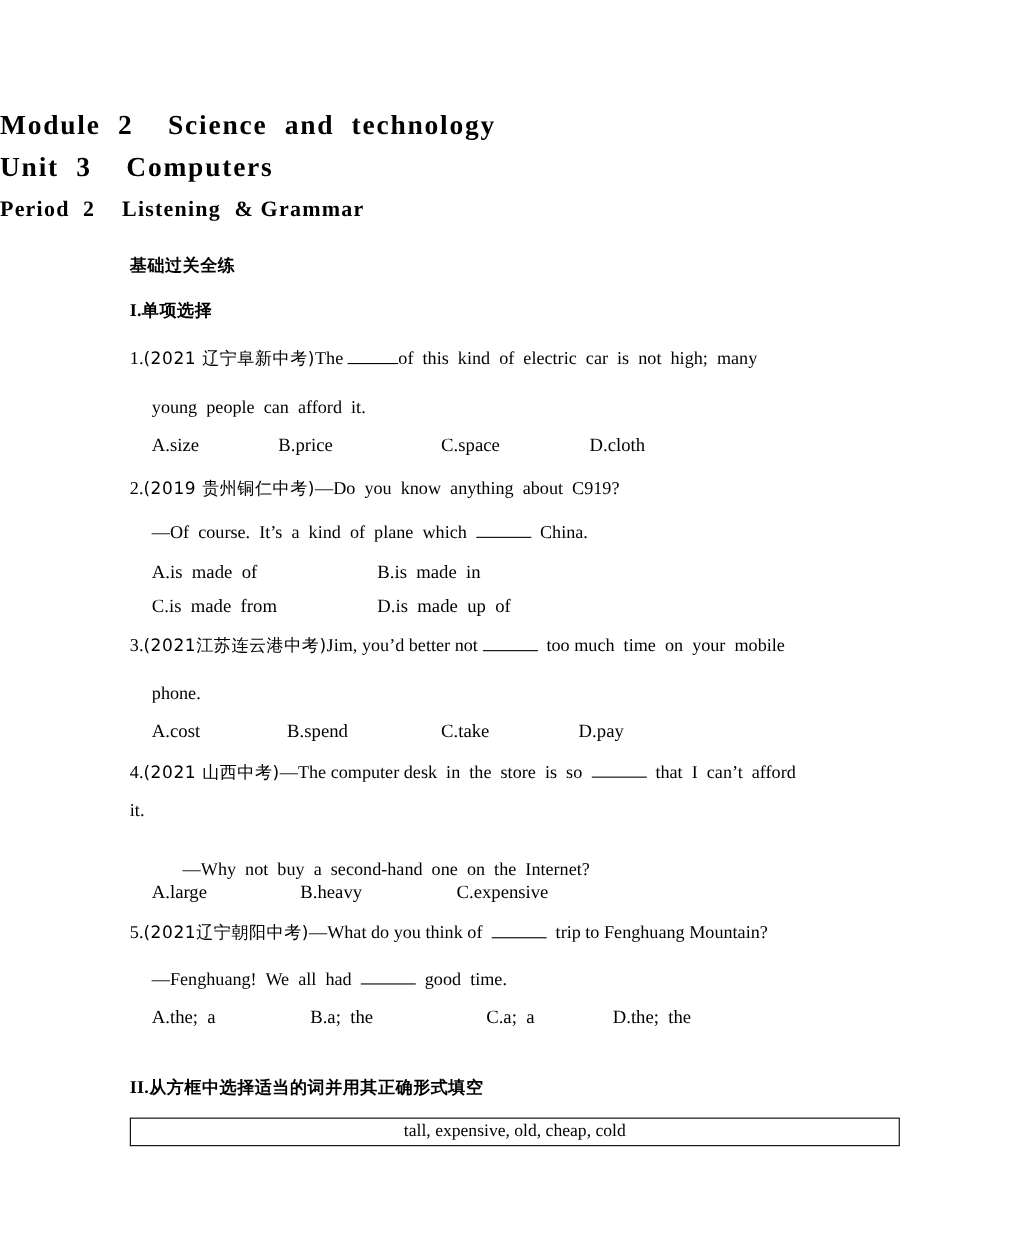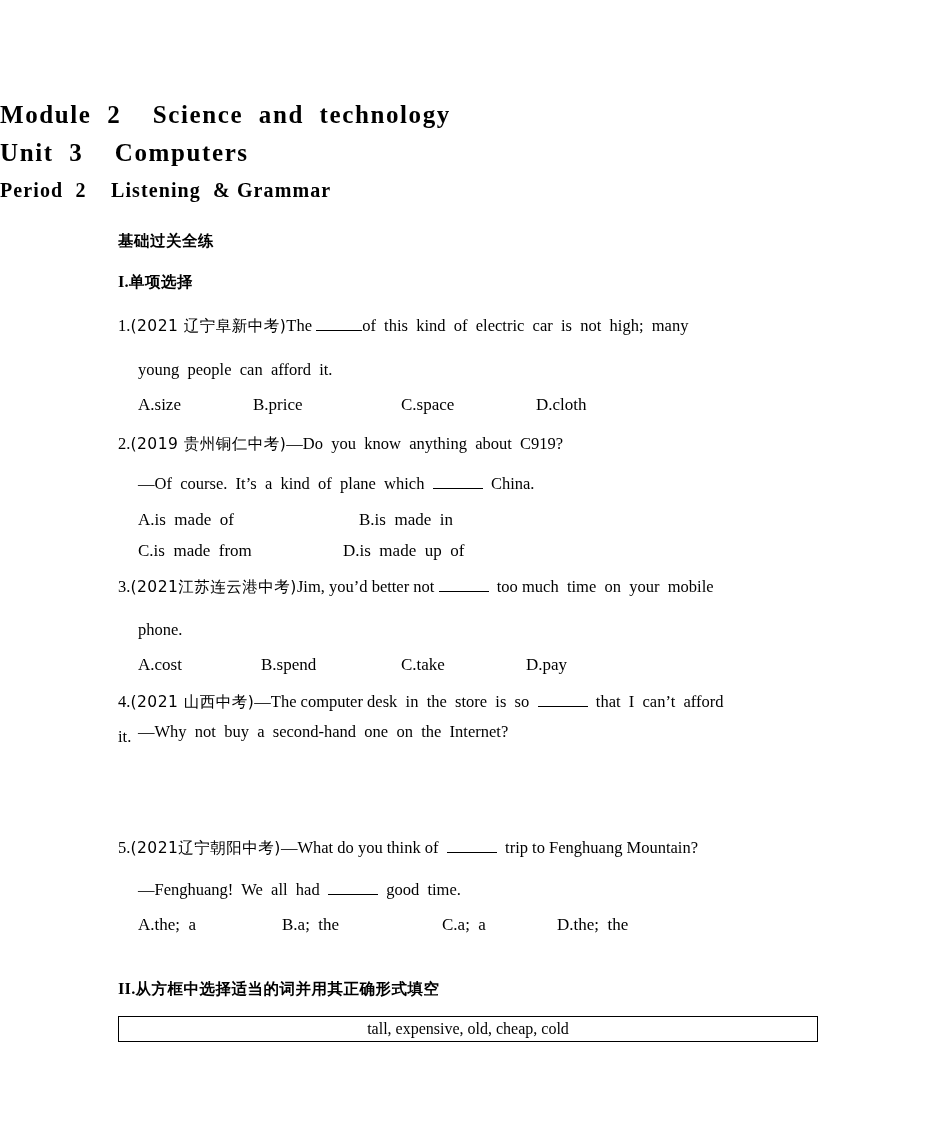--- a/index.html
+++ b/index.html
@@ -145,36 +145,37 @@
   <div class="qline q-num" style="top:316px;"><span>1.</span><span class="cn">(2021 辽宁阜新中考)</span><span>The </span><span class="blank blank-w1"></span><span>of  this  kind  of  electric  car  is  not  high;  many</span></div>
 
   <div class="qline q-ind" style="top:360px;text-align:center;">young  people  can  afford  it.</div>
 
   <div class="opts" style="top:395px;"><span class="op" style="width:115px;">A.size</span><span class="op" style="width:148px;">B.price</span><span class="op" style="width:135px;">C.space</span><span class="op">D.cloth</span></div>
 
   <div class="qline q-num" style="top:434px;"><span>2.</span><span class="cn">(2019 贵州铜仁中考)</span><span>—Do  you  know  anything  about  C919?</span></div>
 
   <div class="qline q-ind" style="top:474px;"><span>—Of  course.  It’s  a  kind  of  plane  which  </span><span class="blank blank-w2"></span><span>  China.</span></div>
 
-  <div class="opts" style="top:510px;gap:16px;"><span class="op" style="width:205px;">A.is  made  of</span><span class="op">B.is  made  in</span></div>
+  <div class="opts" style="top:510px;"><span class="op" style="width:205px;">A.is  made  of</span><span class="op">B.is  made  in</span></div>
 
   <div class="opts" style="top:541px;"><span class="op" style="width:205px;">C.is  made  from</span><span class="op">D.is  made  up  of</span></div>
 
   <div class="qline q-num" style="top:577px;"><span>3.</span><span class="cn">(2021江苏连云港中考)</span><span>Jim, you’d better not </span><span class="blank blank-w2"></span><span>  too much  time  on  your  mobile</span></div>
 
   <div class="qline q-ind" style="top:620px;">phone.</div>
 
   <div class="opts" style="top:655px;"><span class="op" style="width:123px;">A.cost</span><span class="op" style="width:140px;">B.spend</span><span class="op" style="width:125px;">C.take</span><span class="op">D.pay</span></div>
 
   <div class="qline q-num" style="top:692px;"><span>4.</span><span class="cn">(2021 山西中考)</span><span>—The computer desk  in  the  store  is  so  </span><span class="blank blank-w2"></span><span>  that  I  can’t  afford</span></div>
 
   <div class="qline q-flush" style="top:727px;">it.</div>
 
-  <div class="qline q-ind" style="top:722px;">—Why  not  buy  a  second-hand  one  on  the  Internet?</div>
+  <div class="qline q-ind" style="top:780px;margin-left:28px;">—Why  not  buy  a  second-hand  one  on  the  Internet?</div>
 
+  <div class="opts" style="top:801px;"><span class="op" style="width:135px;">A.large</span><span class="op" style="width:142px;">B.heavy</span><span class="op">C.expensive</span></div>
 
   <div class="qline q-num" style="top:838px;"><span>5.</span><span class="cn">(2021辽宁朝阳中考)</span><span>—What do you think of  </span><span class="blank blank-w2"></span><span>  trip to Fenghuang Mountain?</span></div>
 
   <div class="qline q-ind" style="top:880px;"><span>—Fenghuang!  We  all  had  </span><span class="blank blank-w2"></span><span>  good  time.</span></div>
 
   <div class="opts" style="top:915px;"><span class="op" style="width:144px;">A.the;  a</span><span class="op" style="width:160px;">B.a;  the</span><span class="op" style="width:115px;">C.a;  a</span><span class="op">D.the;  the</span></div>
 
   <div class="wordbox"><span>tall, expensive, old, cheap, cold</span></div>
 
 </div>

